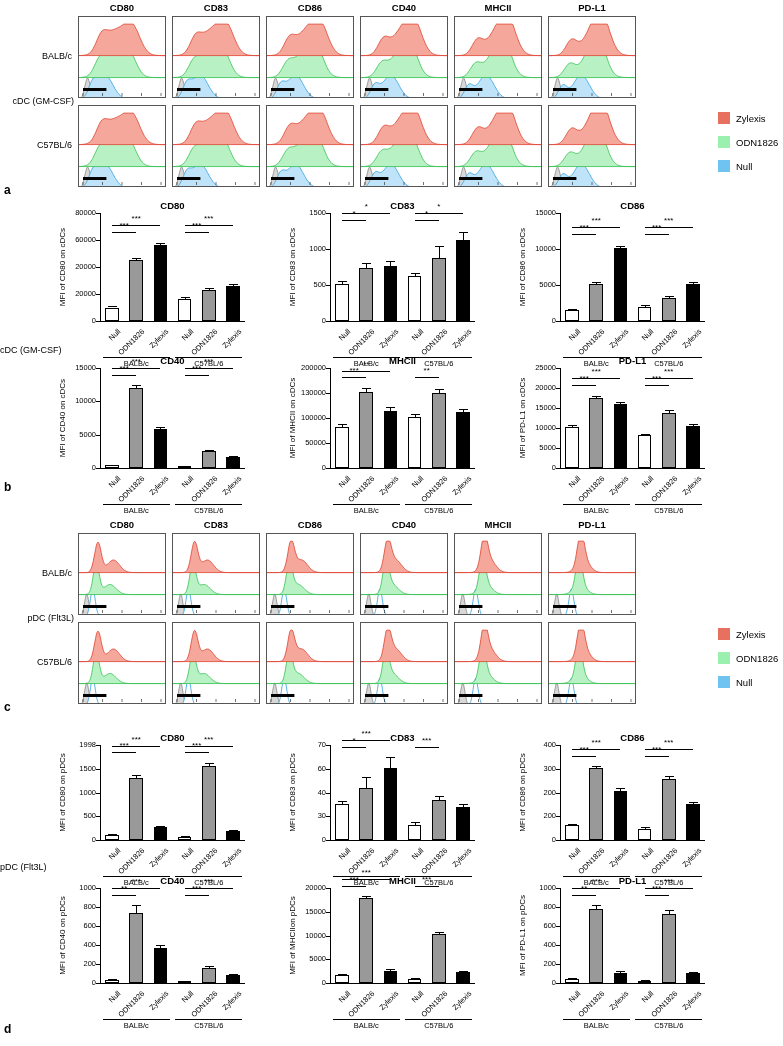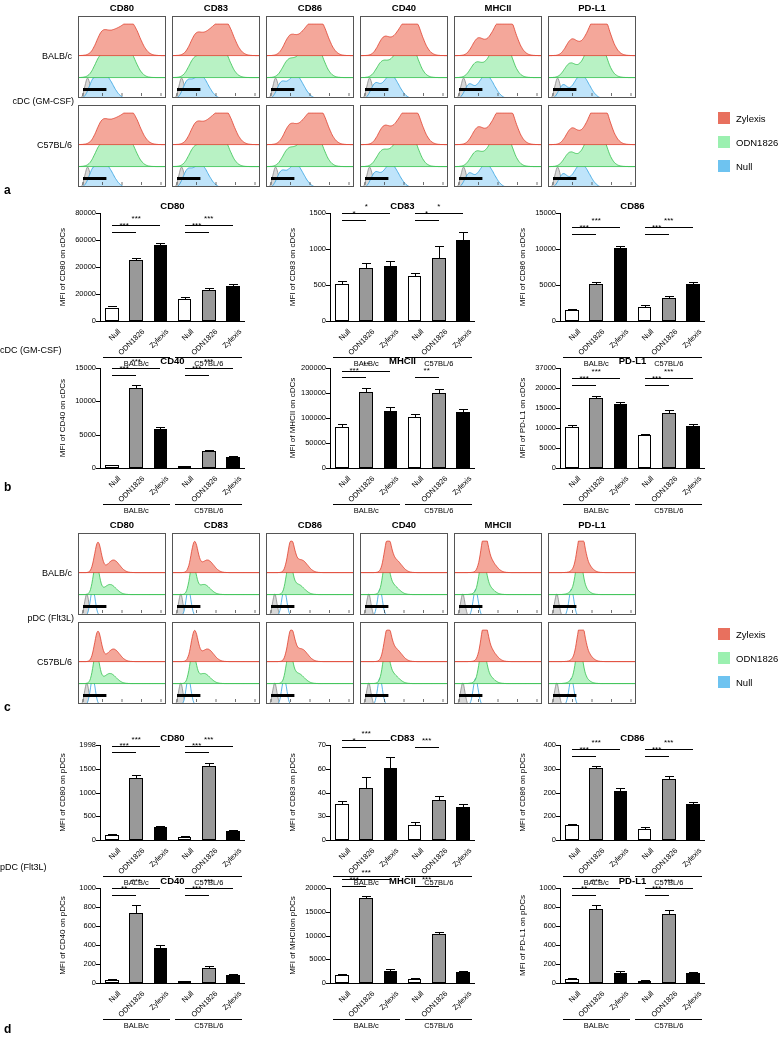--- a/index.html
+++ b/index.html
@@ -768,21 +768,21 @@
       <div class="ticklabel" style="left:-48px;top:95px;width:44px;">0</div>
       <div class="tick" style="left:-4px;top:80px;"></div>
       <div class="ticklabel" style="left:-48px;top:75px;width:44px;">5000</div>
       <div class="tick" style="left:-4px;top:60px;"></div>
       <div class="ticklabel" style="left:-48px;top:55px;width:44px;">10000</div>
       <div class="tick" style="left:-4px;top:40px;"></div>
       <div class="ticklabel" style="left:-48px;top:35px;width:44px;">15000</div>
       <div class="tick" style="left:-4px;top:20px;"></div>
       <div class="ticklabel" style="left:-48px;top:15px;width:44px;">20000</div>
       <div class="tick" style="left:-4px;top:0px;"></div>
-      <div class="ticklabel" style="left:-48px;top:-5px;width:44px;">37000</div>
+      <div class="ticklabel" style="left:-48px;top:-5px;width:44px;">25000</div>
       <div class="bar" style="left:5.316666666666666px;top:58.800000000000004px;width:13.533333333333335px;height:41.199999999999996px;background:#ffffff;"></div>
       <div class="errbar" style="left:12.083333333333334px;top:56.8px;height:2.000000000000007px;"></div>
       <div class="errcap" style="left:8.083333333333334px;top:56.8px;width:9px;"></div>
       <div class="xlab" style="left:-25.916666666666664px;top:106px;width:42px;">Null</div>
       <div class="bar" style="left:29.483333333333334px;top:30px;width:13.533333333333335px;height:70px;background:#999999;"></div>
       <div class="errbar" style="left:36.25px;top:27.60000000000001px;height:2.3999999999999915px;"></div>
       <div class="errcap" style="left:32.25px;top:27.60000000000001px;width:9px;"></div>
       <div class="xlab" style="left:-1.75px;top:106px;width:42px;">ODN1826</div>
       <div class="bar" style="left:53.650000000000006px;top:36px;width:13.533333333333335px;height:64px;background:#000000;"></div>
       <div class="errbar" style="left:60.41666666666667px;top:34px;height:2px;"></div>

